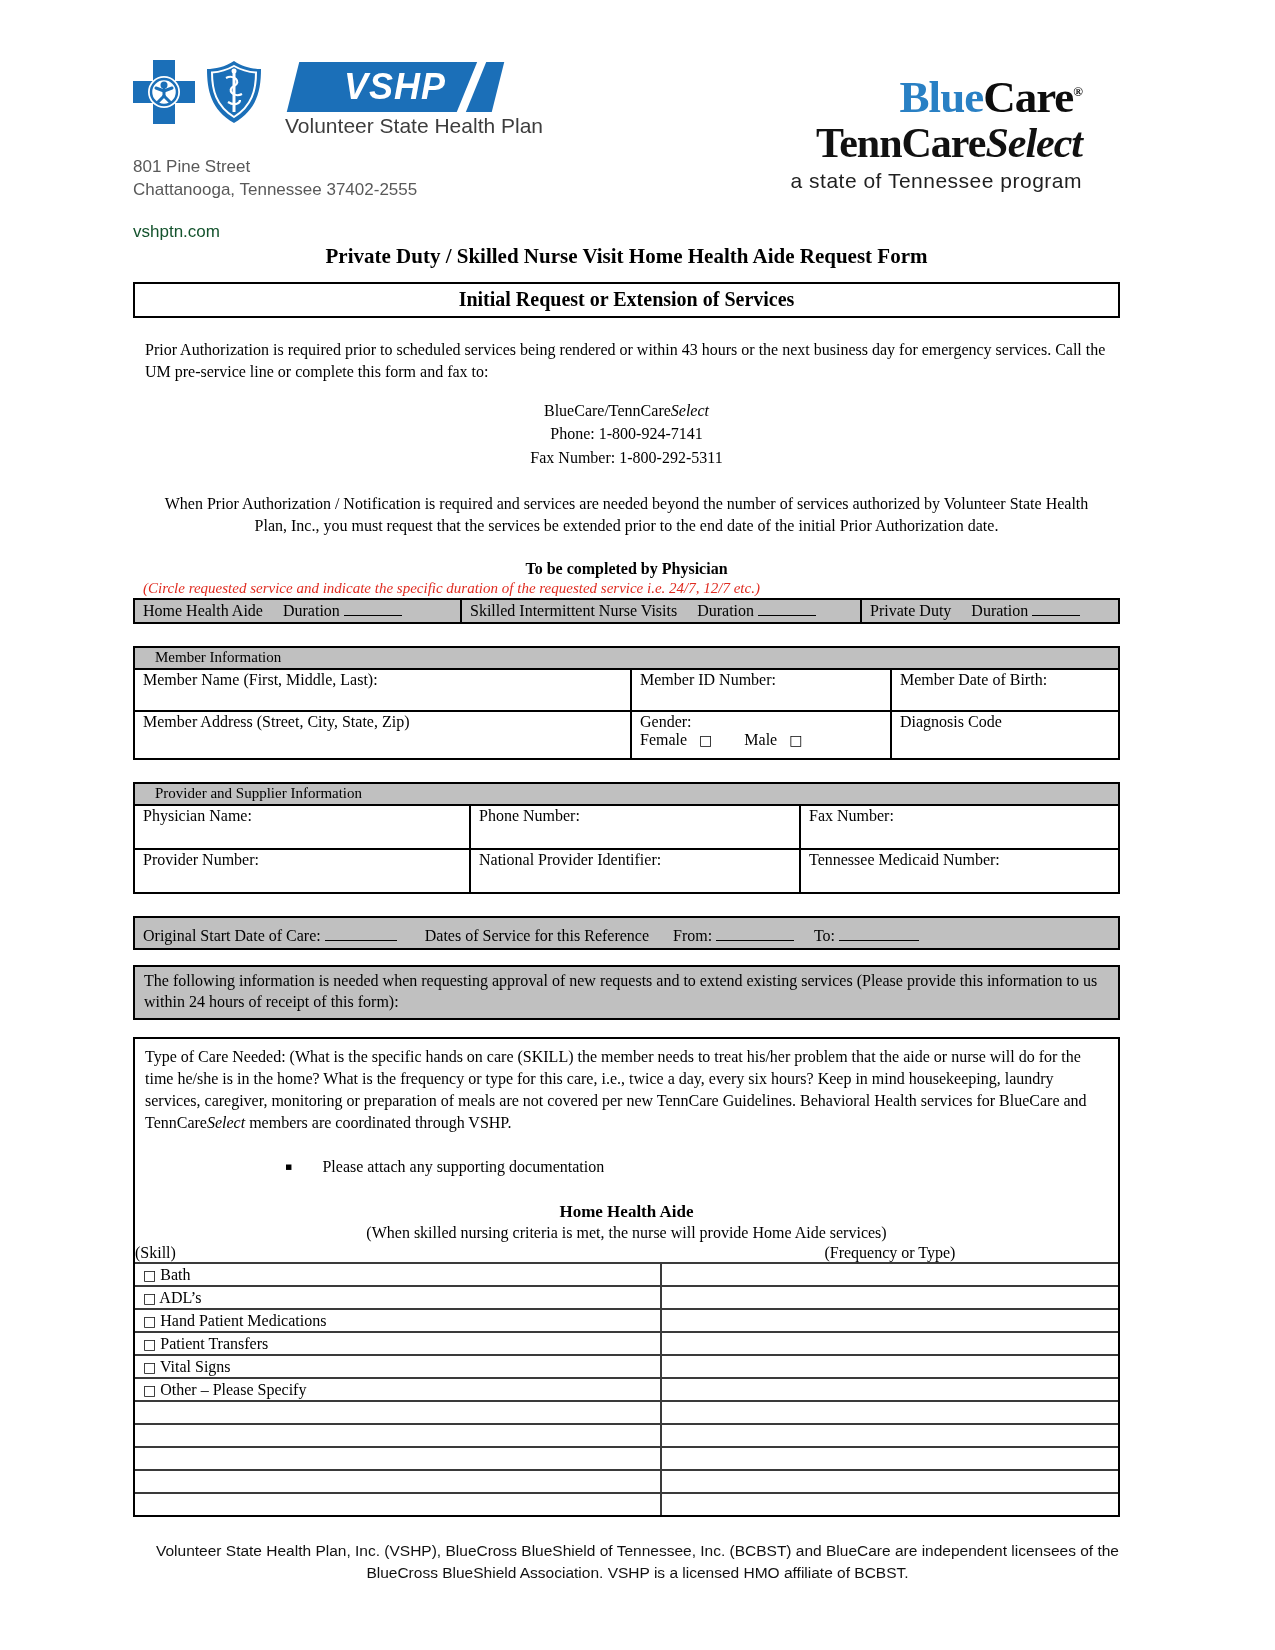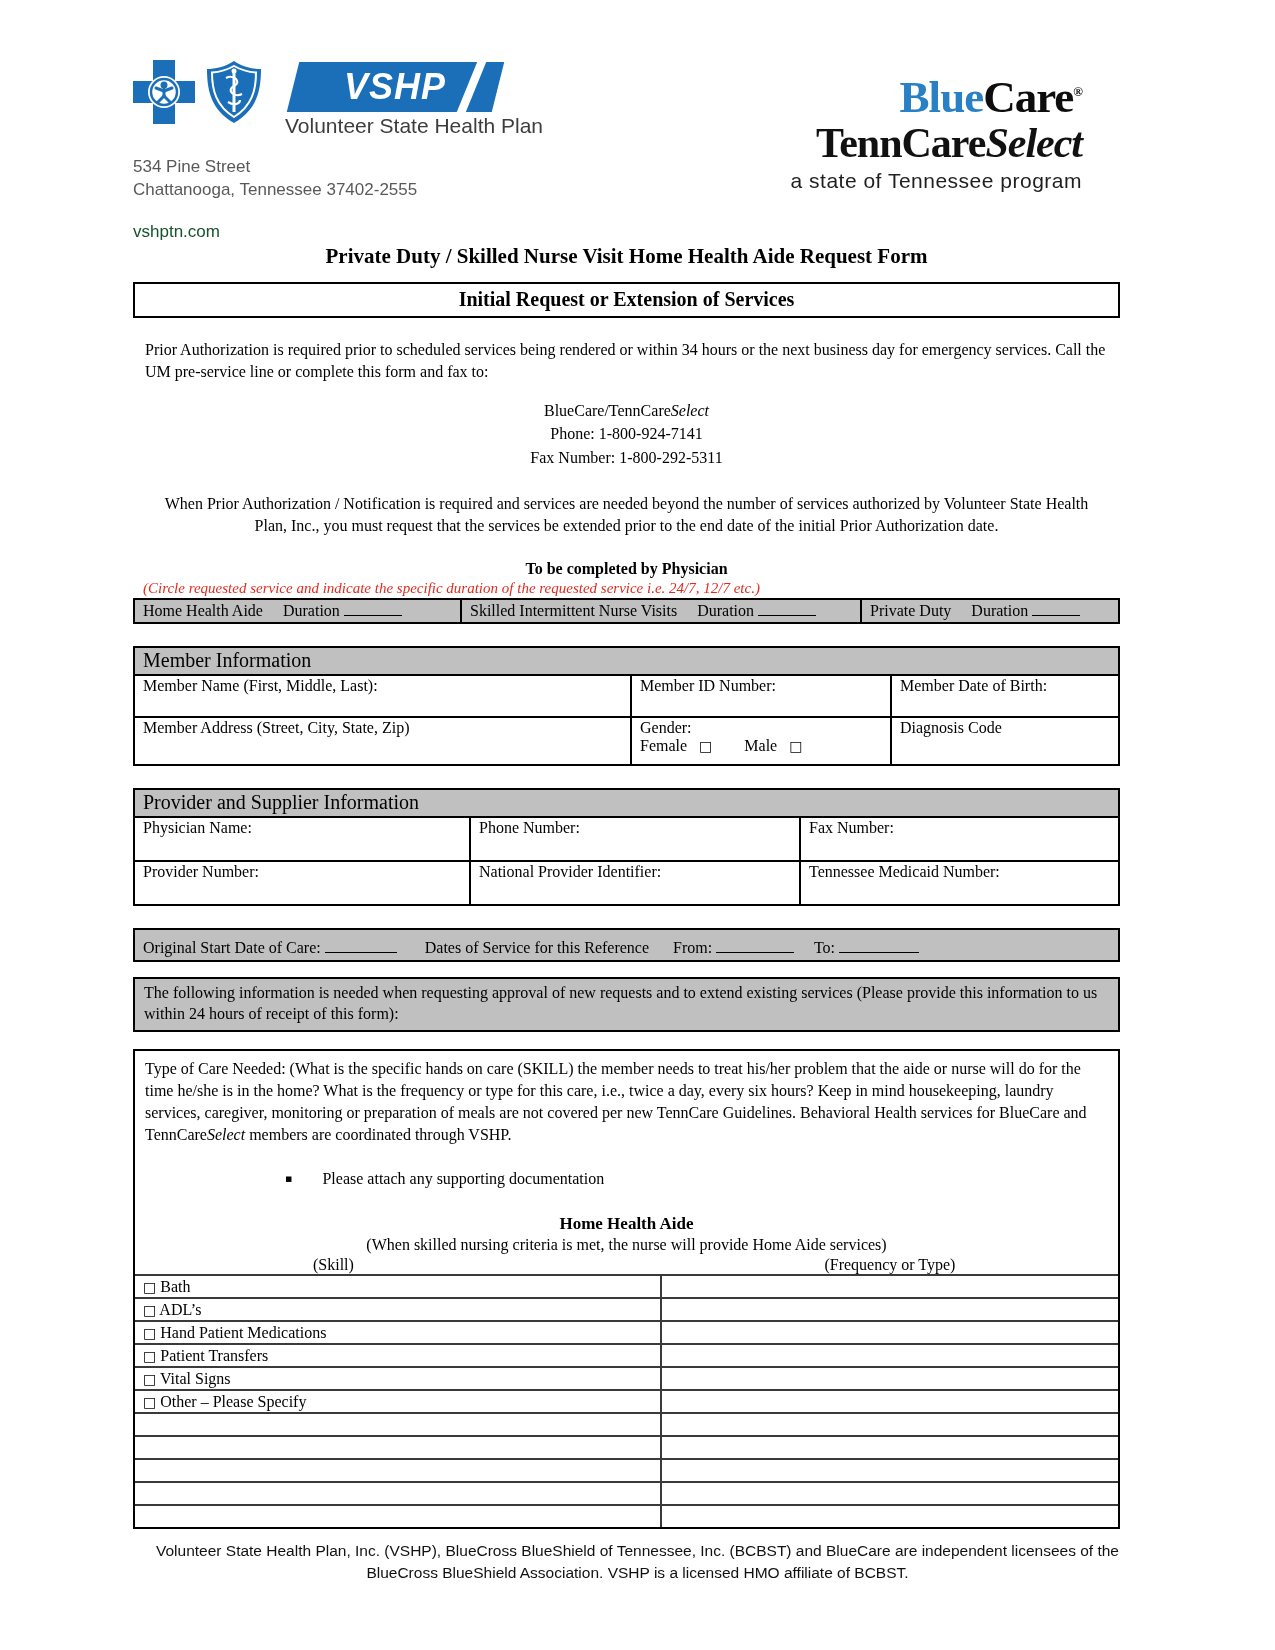--- a/index.html
+++ b/index.html
@@ -42,38 +42,38 @@
 
   table { border-collapse:collapse; width:987px; }
   td { border:2px solid #000; font-size:16px; padding:1px 8px; vertical-align:top; }
   .graybg { background:#c0c0c0; }
 
   .svc-table { margin-top:1px; }
   .svc-table td { background:#c0c0c0; padding:1px 8px 2px; white-space:nowrap; }
   .blank { display:inline-block; border-bottom:1.5px solid #000; height:15px; vertical-align:baseline; }
 
   .sec-table { margin-top:22px; }
-  .sec-table .hdr td { padding:1px 8px 2px; font-size:20px;font-family:Liberation Serif, serif; }
+  .sec-table .hdr td { padding:1px 20px 2px; font-size:15px;font-family:Liberation Serif, serif; }
   .member-r1 td { height:42px; }
   .member-r2 td { height:48px; }
   .prov-table td { height:44px; }
   .prov-table .hdr td { height:auto; }
   .chk { font-size:14px; font-family:"DejaVu Sans",sans-serif; }
 
   .dates-bar { margin-top:22px; border:2px solid #000; background:#c0c0c0; font-size:16px; padding:8px 8px 3px; white-space:nowrap; }
   .notice-bar { margin-top:15px; border:2px solid #000; background:#c0c0c0; font-size:16px; line-height:1.35; padding:3px 9px 5px; }
 
   .care-box { margin-top:17px; border:2px solid #000; }
   .care-intro { font-size:16px; line-height:1.38; padding:7px 10px 0; }
   .bullet-line { font-size:16px; margin-top:24px; padding-left:150px; }
   .bullet-glyph { font-size:11px; font-family:"DejaVu Sans",sans-serif; vertical-align:2px; margin-right:26px; }
   .care-sub { text-align:center; font-weight:bold; font-size:17px; margin-top:26px; }
   .care-note { text-align:center; font-size:16px; margin-top:2px; }
   .col-labels { display:flex; font-size:16px; margin-top:2px; }
-  .col-labels .left { width:53.6%; padding-left:178px; }
+  .col-labels .left { width:53.6%; }
   .col-labels .right { flex:1; text-align:center; }
   .skill-row { display:flex; border-top:2px solid #3a3a3a; height:23px; }
   .skill-row .cell-l { width:53.6%; border-right:2px solid #3a3a3a; padding:0 8px; font-size:16px; line-height:21px; white-space:nowrap; }
   .skill-row .cell-r { flex:1; }
 
   .footer { position:absolute; left:0; right:0; top:1540px; text-align:center; font-family:"Liberation Sans",sans-serif; font-size:15.5px; line-height:1.4; color:#111; }
   .footer .inner { width:1010px; margin:0 auto; }
 </style>
 </head>
 <body>
@@ -109,40 +109,40 @@
           </svg>
         </span>
         <div class="vshp-block">
           <div class="vshp-banner">
             <span class="vshp-txt">VSHP</span>
           </div>
           <div class="vshp-name">Volunteer State Health Plan</div>
         </div>
       </div>
       <div class="addr">
-        <div>534 Pine Street</div>
+        <div>801 Pine Street</div>
         <div>Chattanooga, Tennessee  37402-2555</div>
       </div>
       <div class="site">vshptn.com</div>
     </div>
 
     <div class="logo-right">
       <div class="bluecare-line"><span class="bluecare-blue">Blue</span><span class="bluecare-black">Care</span><span class="bc-reg">®</span></div>
       <div class="tenncare-line"><span>TennCare</span><span class="it">Select</span></div>
       <div class="tagline">a state of Tennessee program</div>
     </div>
   </div>
 
   <div class="content">
 
     <div class="doc-title">Private Duty / Skilled Nurse Visit Home Health Aide Request Form</div>
 
     <div class="banner-box">Initial Request or Extension of Services</div>
 
-    <div class="para">Prior Authorization is required prior to scheduled services being rendered or within 34 hours or the next business day for emergency services. Call the UM pre-service line or complete this form and fax to:</div>
+    <div class="para">Prior Authorization is required prior to scheduled services being rendered or within 43 hours or the next business day for emergency services. Call the UM pre-service line or complete this form and fax to:</div>
 
     <div class="contact">
       <div><span>BlueCare/TennCare</span><span class="it">Select</span></div>
       <div>Phone: 1-800-924-7141</div>
       <div>Fax Number: 1-800-292-5311</div>
     </div>
 
     <div class="para-center">When Prior Authorization / Notification is required and services are needed beyond the number of services authorized by Volunteer State Health Plan, Inc., you must request that the services be extended prior to the end date of the initial Prior Authorization date.</div>
 
     <div class="phys-head">To be completed by Physician</div>

